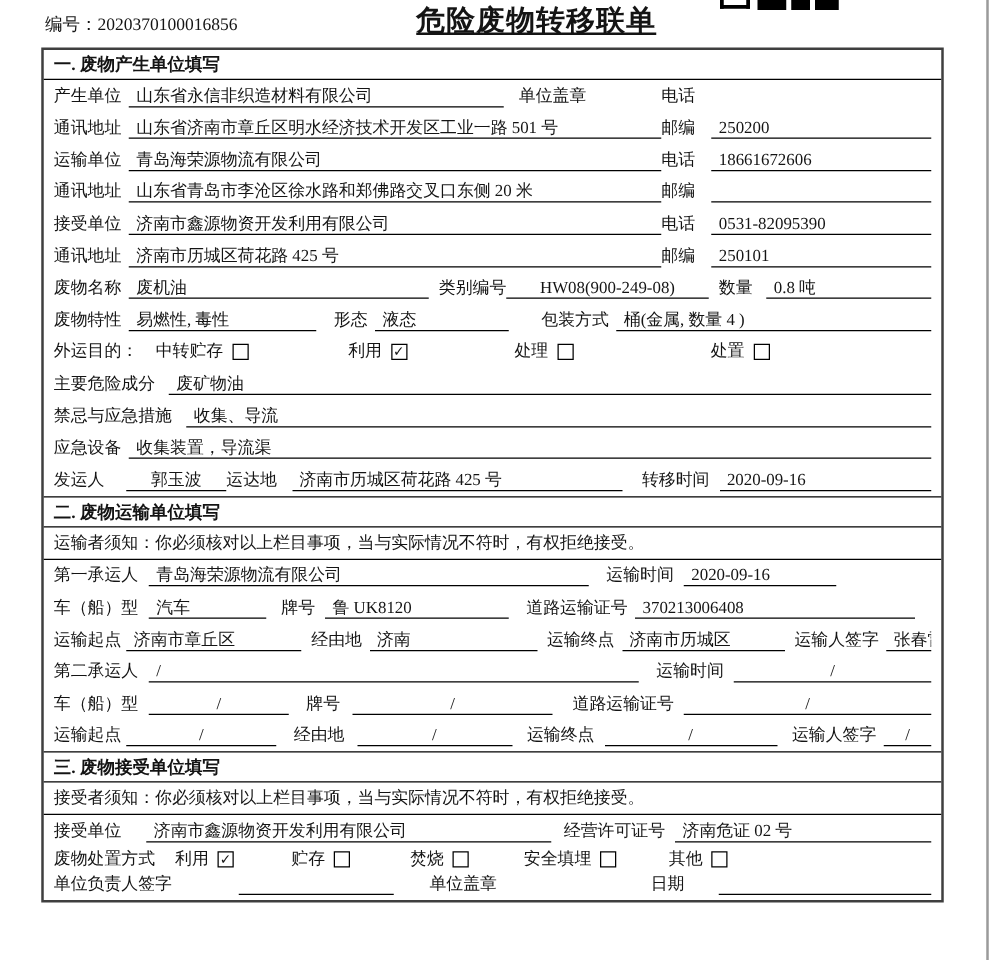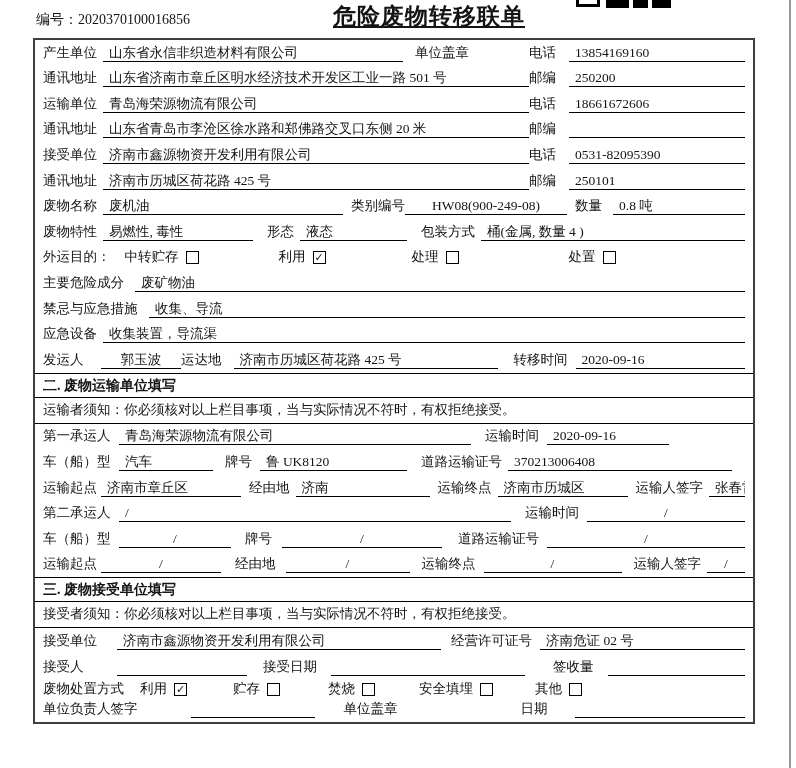--- a/index.html
+++ b/index.html
@@ -47,28 +47,28 @@
   <div class="marks">
     <span class="mark-hollow"></span>
     <span class="mark-bar" style="width:23px;margin-left:6px"></span>
     <span class="mark-bar" style="width:15px;margin-left:4px"></span>
     <span class="mark-bar" style="width:19px;margin-left:4px"></span>
   </div>
 </div>
 
 <div class="tbl">
 
+  <div class="sec-head">一. 废物产生单位填写</div>
 
   <div class="row">
     <span class="lbl" style="width:60px">产生单位</span>
     <span class="u" style="width:288px">山东省永信非织造材料有限公司</span>
     <span class="lbl" style="margin-left:12px">单位盖章</span>
     <span class="rg">
       <span class="lbl" style="width:40px">电话</span>
-      <span class="u">13854169160</span>
     </span>
   </div>
 
   <div class="row">
     <span class="lbl" style="width:60px">通讯地址</span>
     <span class="u fill">山东省济南市章丘区明水经济技术开发区工业一路 501 号</span>
     <span class="rg">
       <span class="lbl" style="width:40px">邮编</span>
       <span class="u">250200</span>
     </span>
@@ -119,21 +119,21 @@
       <span class="lbl" style="width:38px;margin-left:8px">数量</span>
       <span class="u">0.8 吨</span>
     </span>
   </div>
 
   <div class="row">
     <span class="lbl" style="width:60px">废物特性</span>
     <span class="u" style="width:138px">易燃性, 毒性</span>
     <span class="lbl" style="margin-left:14px">形态</span>
     <span class="u" style="width:95px;margin-left:6px">液态</span>
-    <span class="lbl" style="margin-left:14px">包装方式</span>
+    <span class="lbl" style="margin-left:26px">包装方式</span>
     <span class="u fill" style="margin-left:6px">桶(金属, 数量  4 )</span>
   </div>
 
   <div class="row">
     <span class="lbl">外运目的：</span>
     <span class="opt" style="margin-left:14px">
       <span>中转贮存</span>
       <span class="cb"></span>
     </span>
     <span class="opt" style="margin-left:80px">
@@ -240,28 +240,20 @@
     <span class="lbl">接受者须知：你必须核对以上栏目事项，当与实际情况不符时，有权拒绝接受。</span>
   </div>
 
   <div class="row h26">
     <span class="lbl" style="width:74px">接受单位</span>
     <span class="u" style="width:312px">济南市鑫源物资开发利用有限公司</span>
     <span class="lbl" style="margin-left:10px">经营许可证号</span>
     <span class="u fill" style="margin-left:8px">济南危证 02 号</span>
   </div>
 
-  <div class="row h26">
-    <span class="lbl" style="width:74px">接受人</span>
-    <span class="u" style="width:118px"></span>
-    <span class="lbl" style="margin-left:16px">接受日期</span>
-    <span class="u" style="width:182px;margin-left:14px"></span>
-    <span class="lbl" style="margin-left:28px">签收量</span>
-    <span class="u fill" style="margin-left:14px"></span>
-  </div>
 
   <div class="row h22">
     <span class="lbl">废物处置方式</span>
     <span class="opt" style="margin-left:16px">
       <span>利用</span>
       <span class="cb">✓</span>
     </span>
     <span class="opt" style="margin-left:46px">
       <span>贮存</span>
       <span class="cb"></span>

